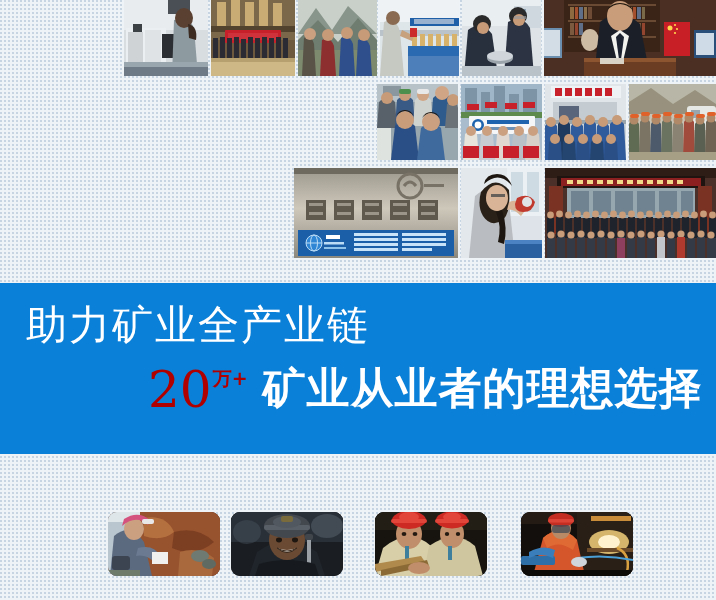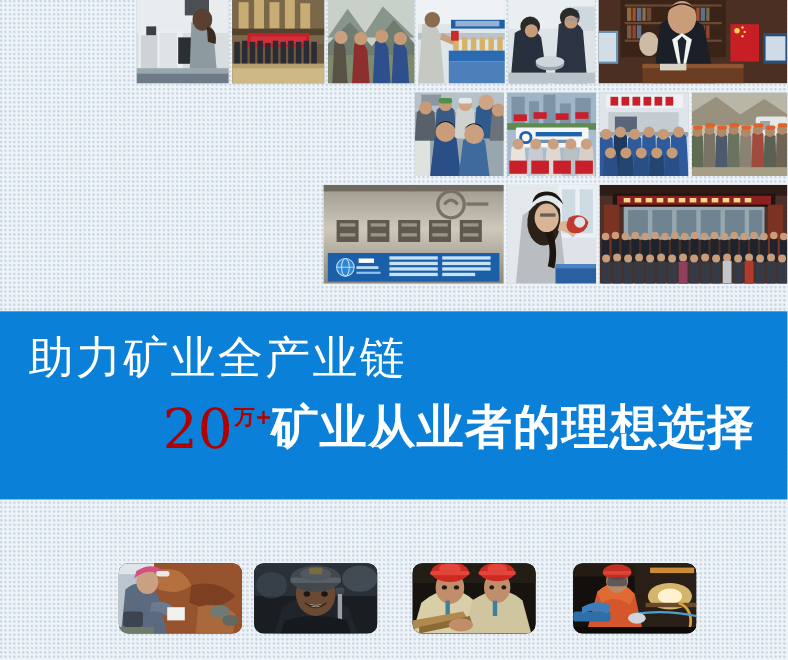--- a/index.html
+++ b/index.html
@@ -69,20 +69,21 @@
     font-weight:700;
     position:relative;
     top:-22px;
     left:1px;
   }
   #slogan2 {
     color:#ffffff;
     font-size:43px;
     font-weight:700;
     letter-spacing:1px;
+    margin-left:16px;
     position:relative;
     top:-4px;
   }
 
   
   #strip {
     position:absolute; left:0; top:454px; width:716px; height:146px;
     overflow:hidden;
   }
   .card {

